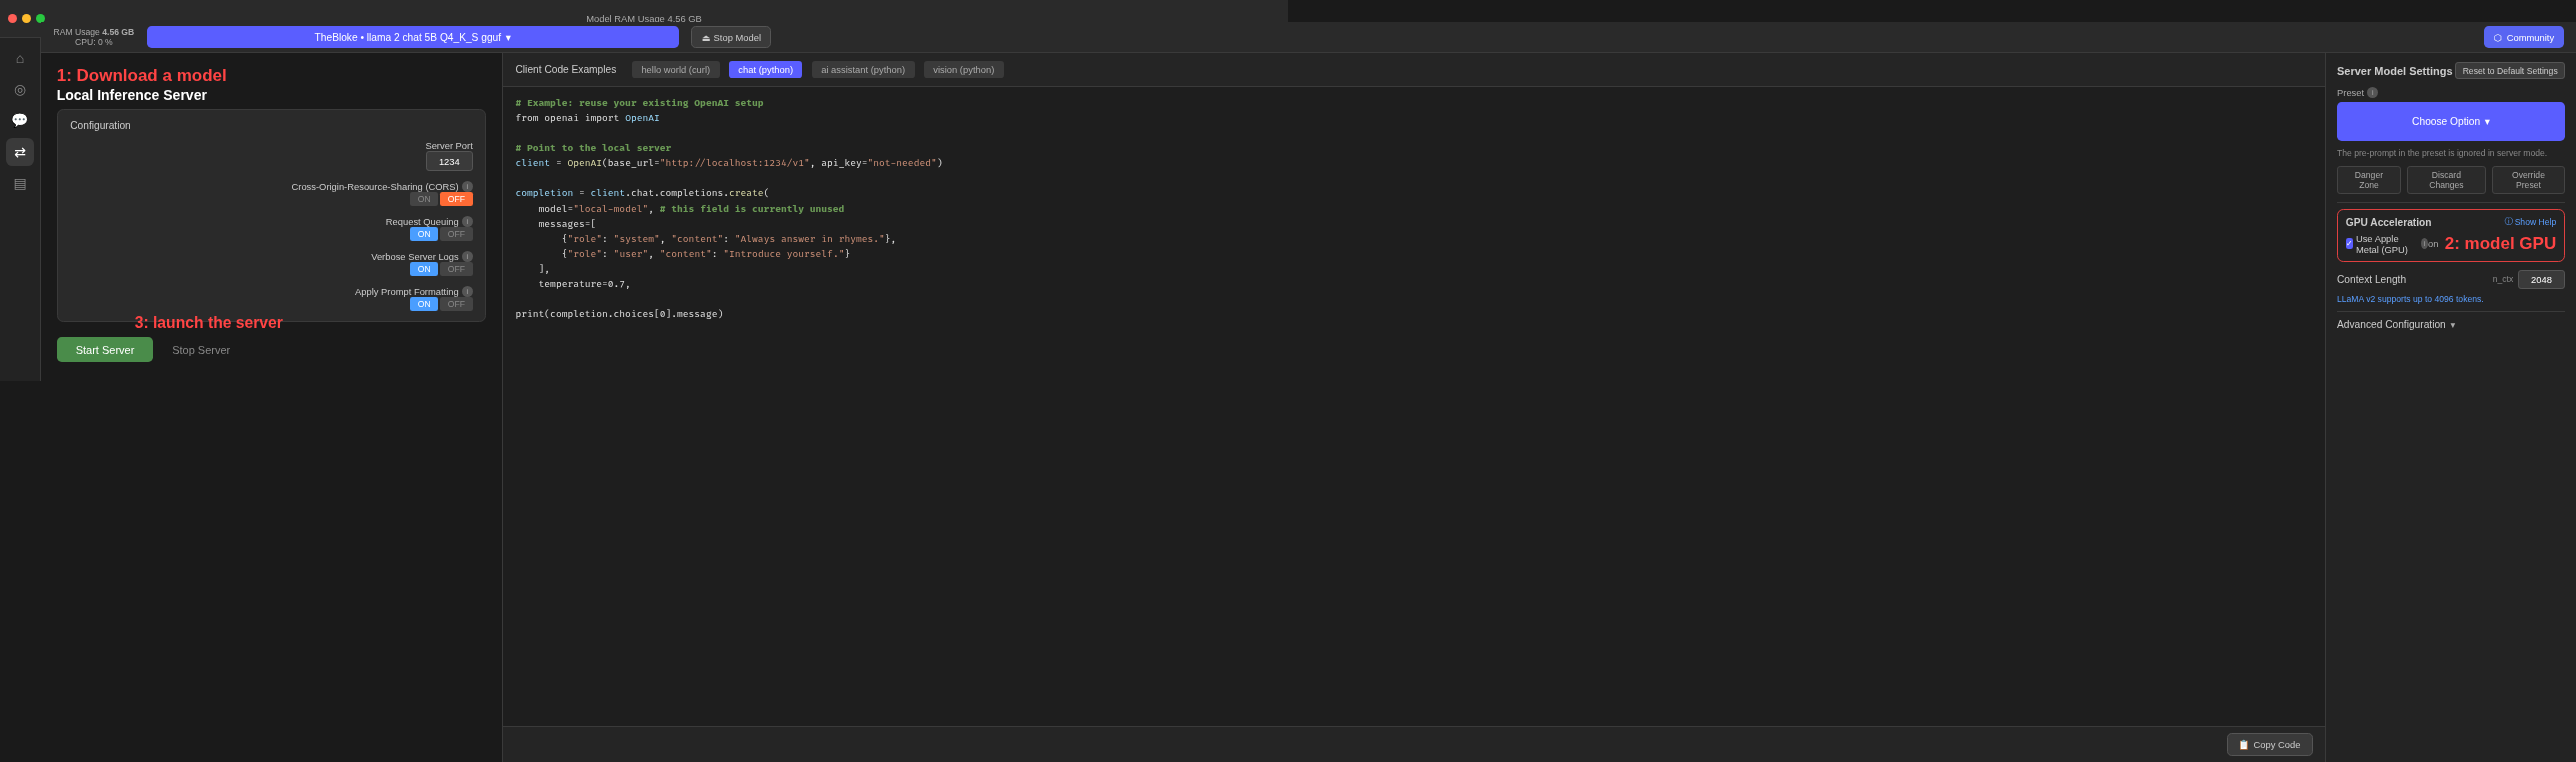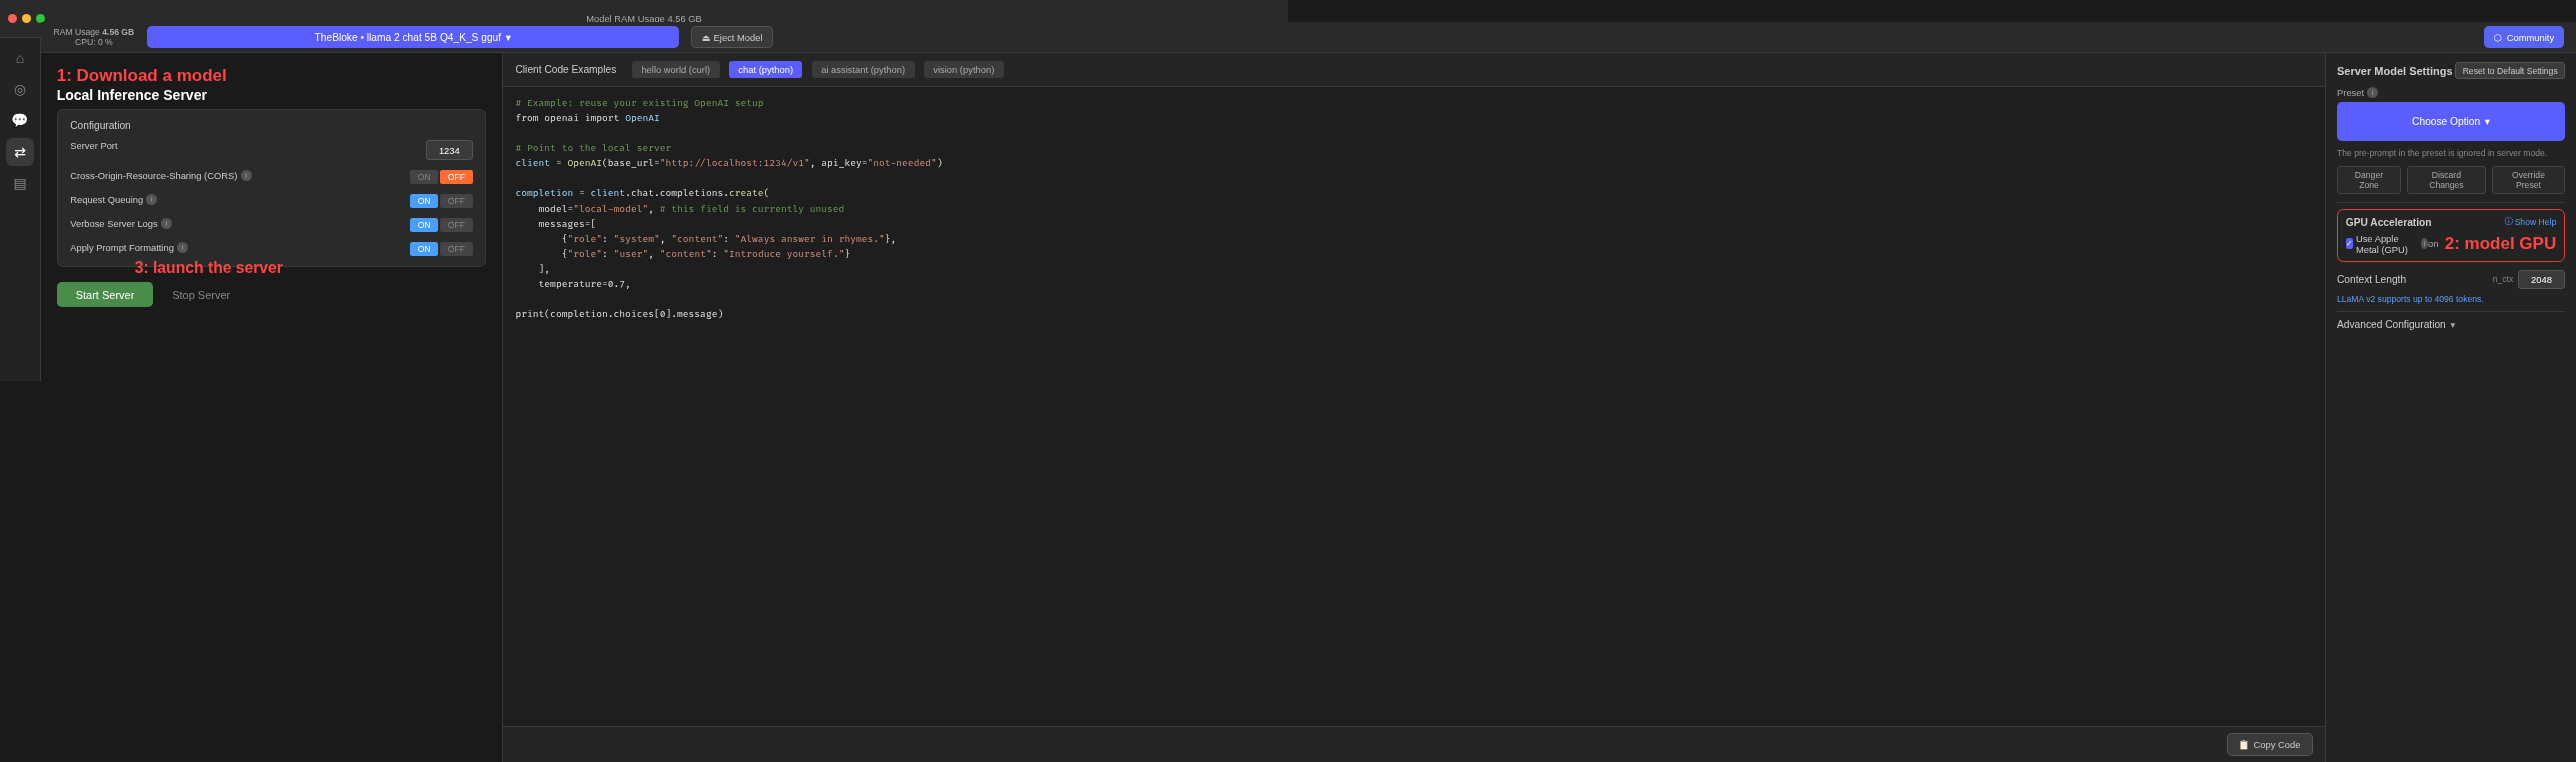--- a/index.html
+++ b/index.html
@@ -173,23 +173,24 @@
       border-radius: 6.3px;
       padding: 9.4px 12.5px;
     }
     .config-title {
       font-size: 10.2px;
       color: #ccc;
       margin-bottom: 9.4px;
     }
     .config-row {
       display: flex;
-      align-items: flex-start;
+      align-items: flex-end;
       justify-content: space-between;
       margin-bottom: 9.4px;
+      flex-direction: column;
     }
     .config-row:last-of-type { margin-bottom: 0; }
     .config-label {
       font-size: 9.4px;
       color: #ccc;
       display: flex; align-items: center; gap: 3.1px;
     }
     .info-icon {
       width: 11px; height: 11px;
       border-radius: 50%;
@@ -289,21 +290,21 @@
     }
     .code-body {
       flex: 1;
       background: #1e1e1e;
       padding: 9.4px 12.5px;
       overflow-y: auto;
       font-family: 'SF Mono', 'Fira Code', monospace;
       font-size: 9.4px;
       line-height: 1.6;
     }
-    .code-comment { color: #6a9955; }
+    .code-comment { color: #6a9955; font-weight: bold; }
     .code-string { color: #ce9178; }
     .code-func { color: #dcdcaa; }
     .code-var { color: #9cdcfe; }
     .code-footer {
       display: flex;
       align-items: center;
       justify-content: flex-end;
       padding: 6.3px 12.5px;
       border-top: 0.8px solid #3a3a3a;
       background: #252525;
@@ -501,21 +502,21 @@
   <div class="ram-info">
     <div><span>RAM Usage</span>&nbsp;<strong>4.56 GB</strong></div>
     <div><span>CPU:</span>&nbsp;<span>0 %</span></div>
   </div>
   <button class="model-selector-btn">
     <span>TheBloke • llama 2 chat 5B Q4_K_S gguf</span>
     <span>▾</span>
   </button>
   <button class="eject-btn">
     <span>⏏</span>
-    <span>Eject Model</span>
+    <span>Stop Model</span>
   </button>
   <button class="community-btn">
     <span>⬡</span>
     <span>Community</span>
   </button>
 </div>
 
 <div class="app-layout">
 
   <div class="sidebar">

